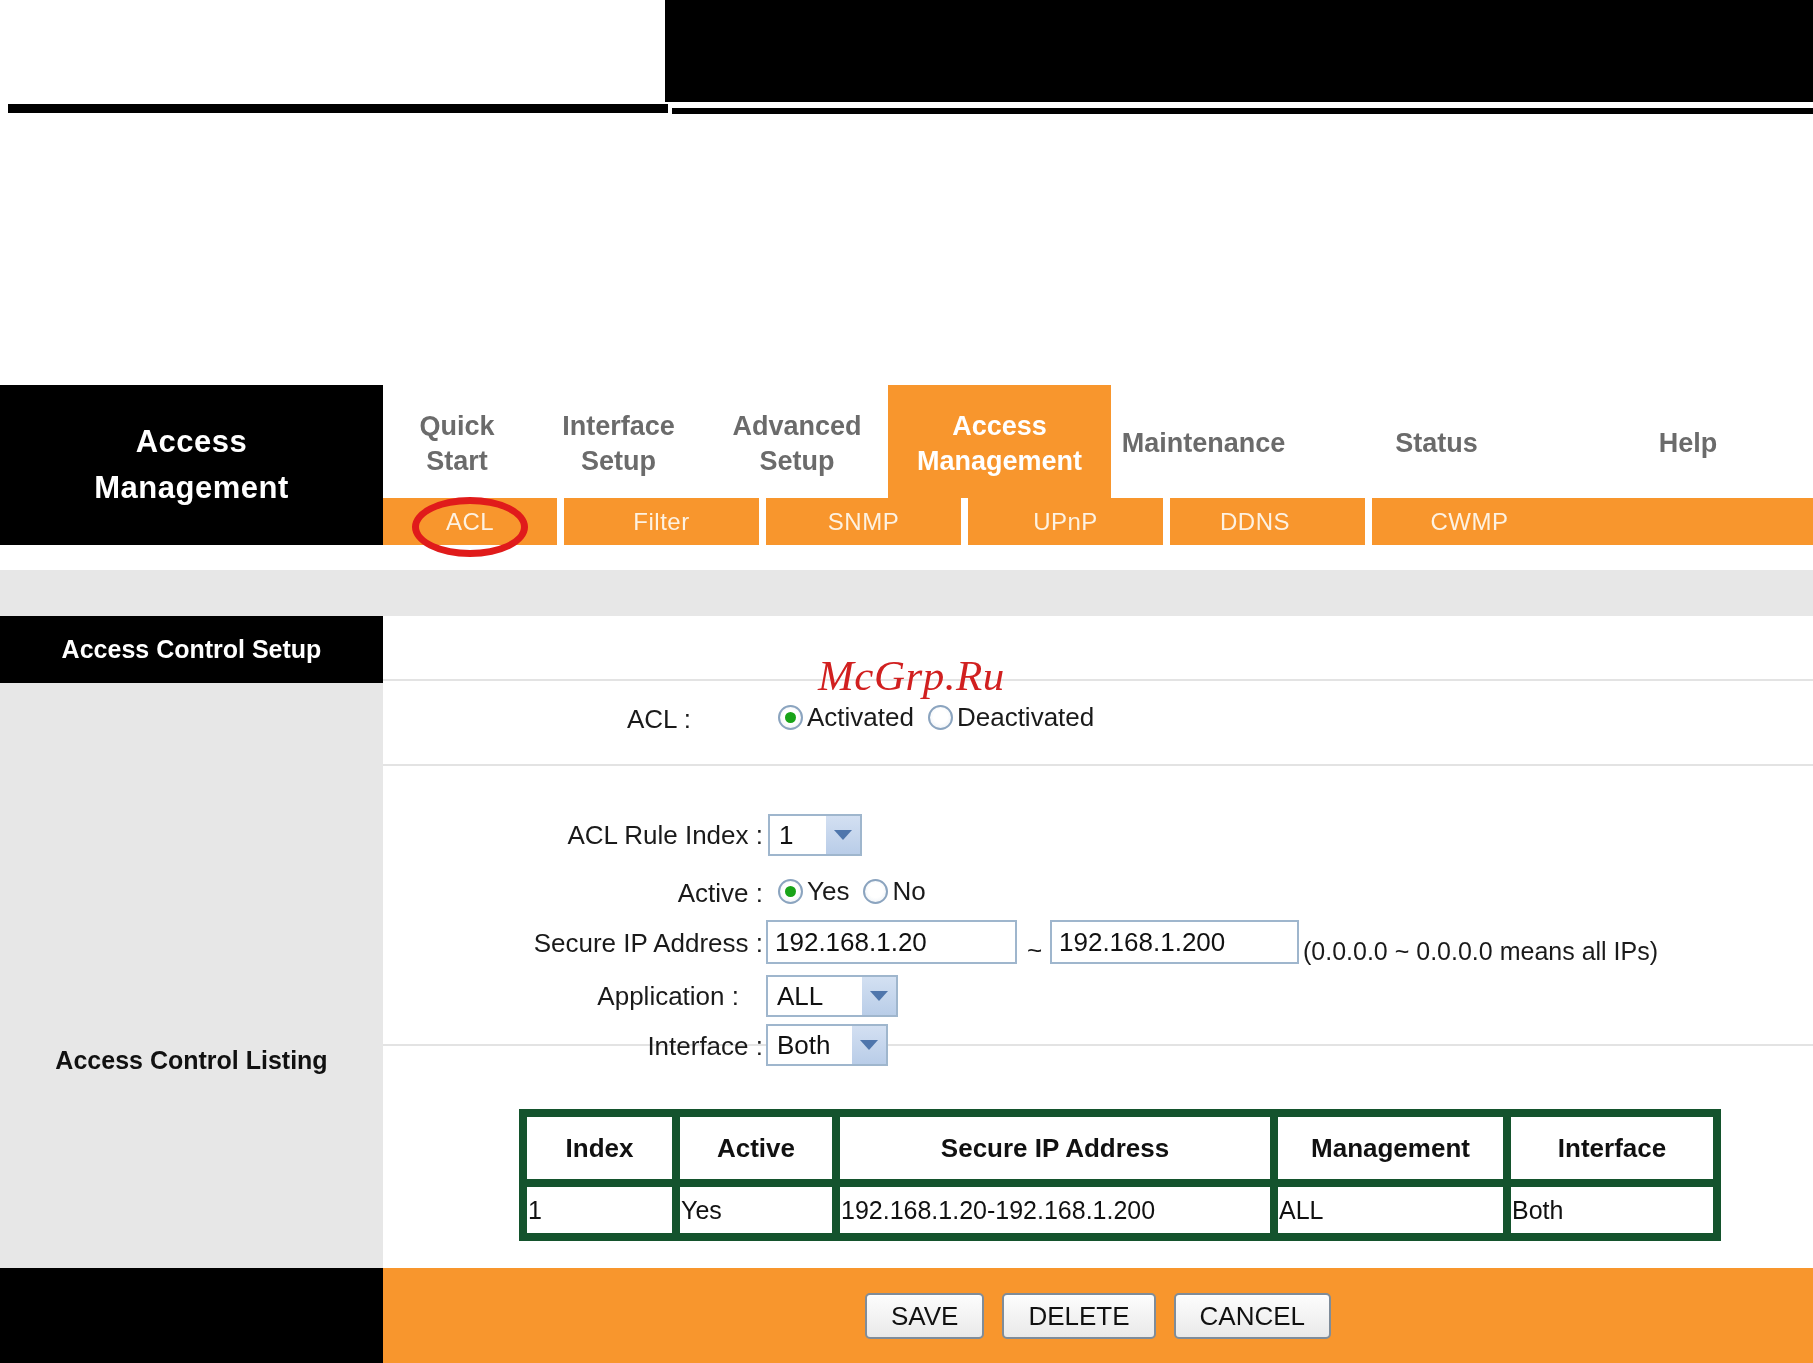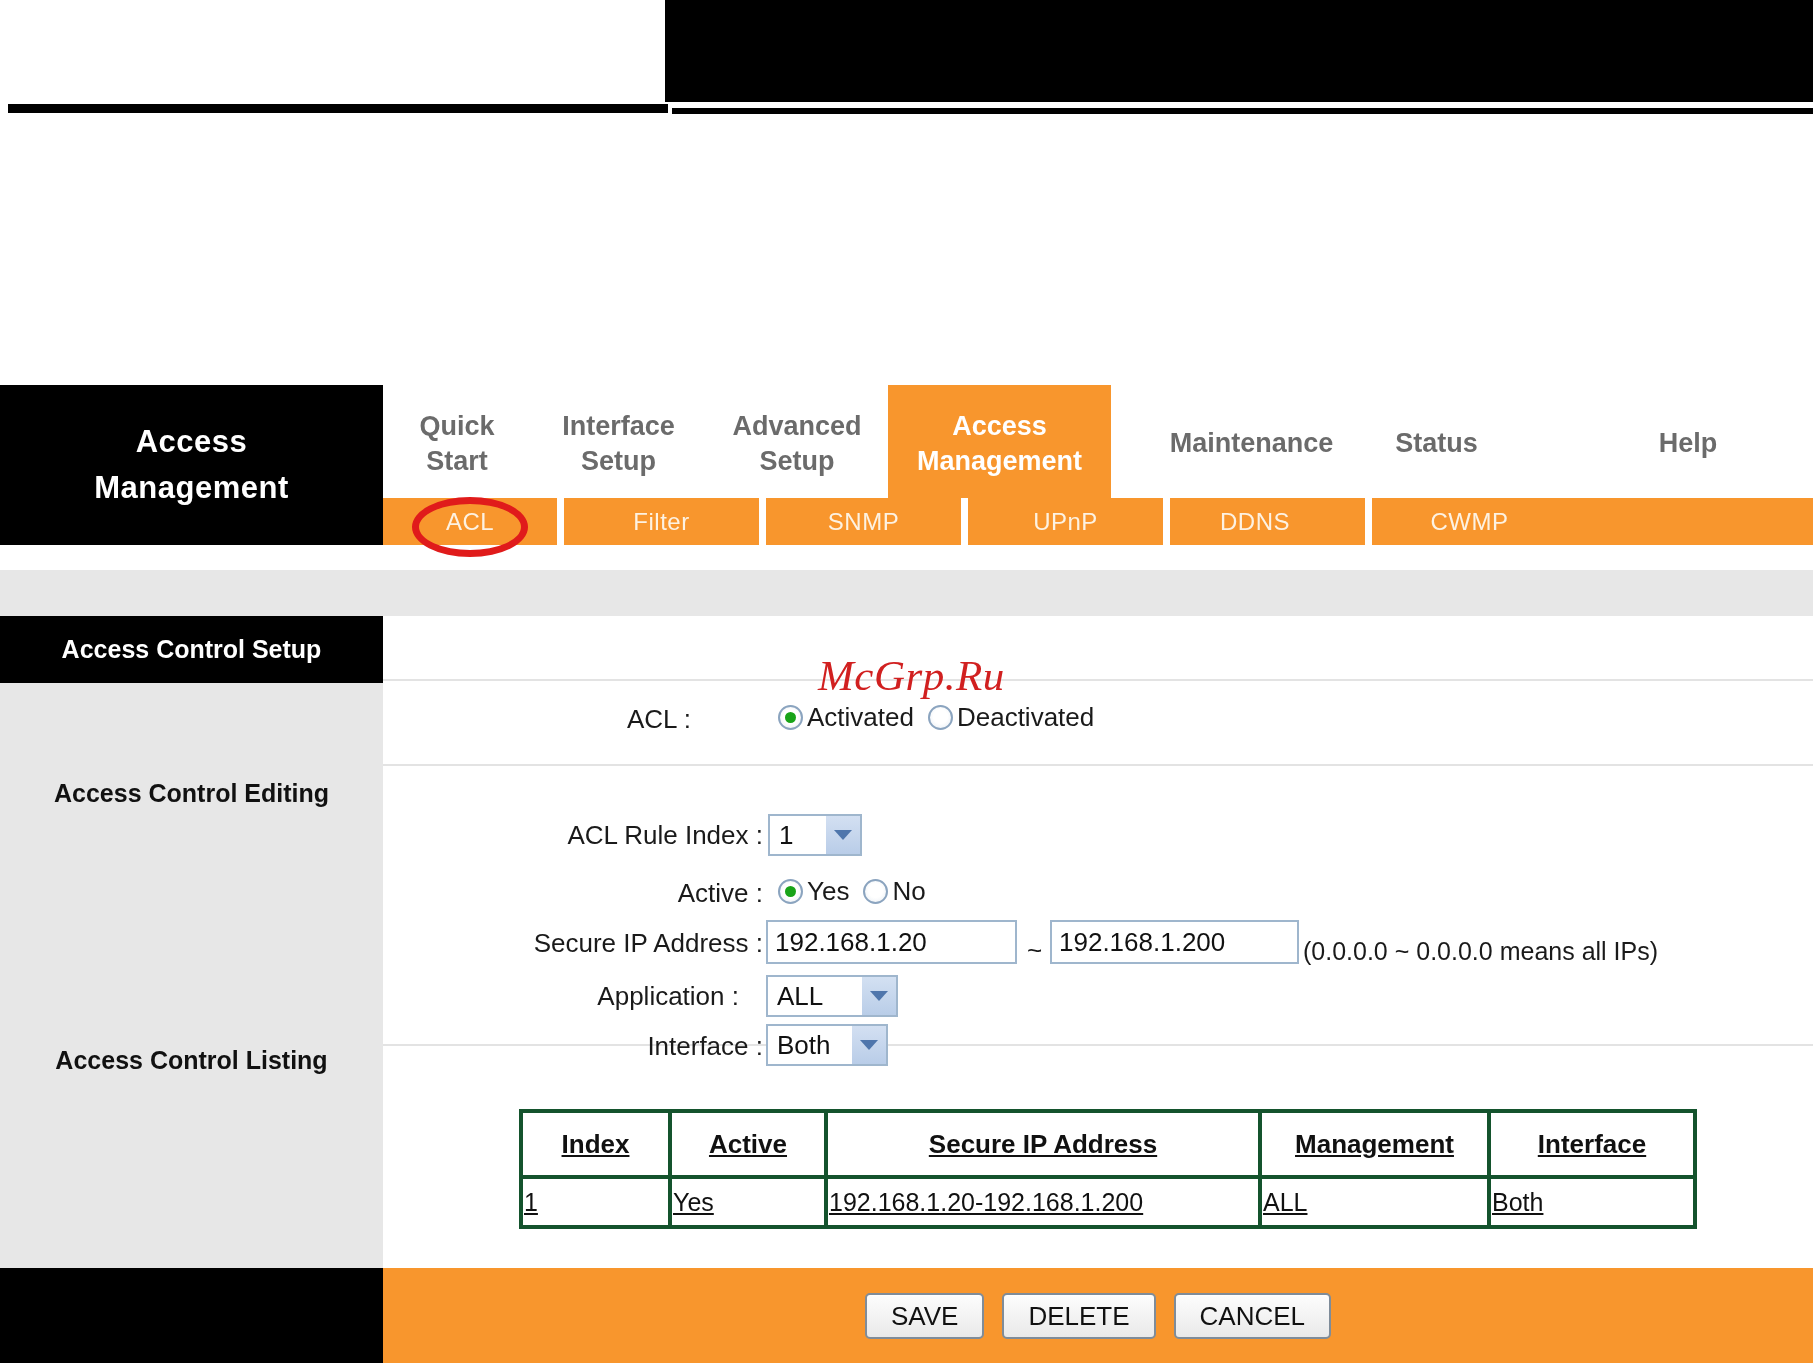--- a/index.html
+++ b/index.html
@@ -299,24 +299,23 @@
 
   
   #listing {
     position: absolute;
     left: 519px;
     top: 1109px;
     border-collapse: collapse;
     background: #ffffff;
   }
   #listing td, #listing th {
-    border: 4px solid #14532d;
+    border: 8px solid #14532d;
     color: #111111;
     font-family: "Liberation Sans", sans-serif;
-    text-decoration: underline;
   }
   #listing th {
     font-size: 26px;
     font-weight: bold;
     height: 60px;
   }
   #listing td {
     font-size: 25px;
     font-weight: normal;
     height: 44px;
@@ -372,21 +371,21 @@
       <span>Setup</span>
     </div>
     <div class="mainnav-item" style="left:323px;width:182px;">
       <span>Advanced</span>
       <span>Setup</span>
     </div>
     <div class="mainnav-item active" style="left:505px;width:223px;">
       <span>Access</span>
       <span>Management</span>
     </div>
-    <div class="mainnav-item" style="left:752px;width:233px;">
+    <div class="mainnav-item" style="left:704px;width:233px;">
       <span>Maintenance</span>
     </div>
     <div class="mainnav-item" style="left:961px;width:185px;">
       <span>Status</span>
     </div>
     <div class="mainnav-item" style="left:1240px;width:130px;">
       <span>Help</span>
     </div>
   </div>
 
@@ -417,23 +416,20 @@
   </div>
 </div>
 
 <div id="acl-highlight"></div>
 
 <div id="grey-band"></div>
 
 <div id="sidebar">
   <div id="sidebar-header">
     <span>Access Control Setup</span>
-  </div>
-  <div class="sidebar-label" style="top:163px;">
-    <span>Access Control Editing</span>
   </div>
   <div class="sidebar-label" style="top:430px;">
     <span>Access Control Listing</span>
   </div>
 </div>
 <div id="sidebar-footer"></div>
 
 <div id="content">
   <div class="hr" style="top:63px;"></div>
   <div class="hr" style="top:148px;"></div>

